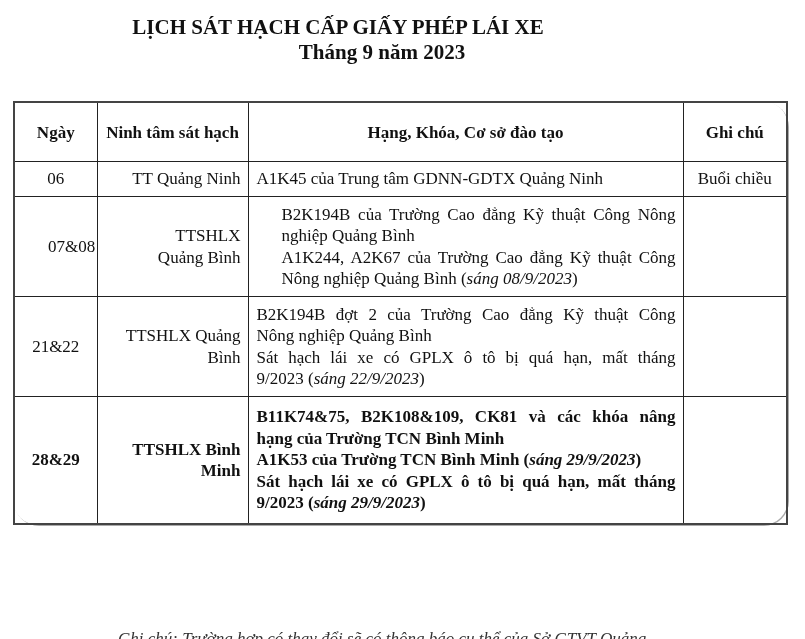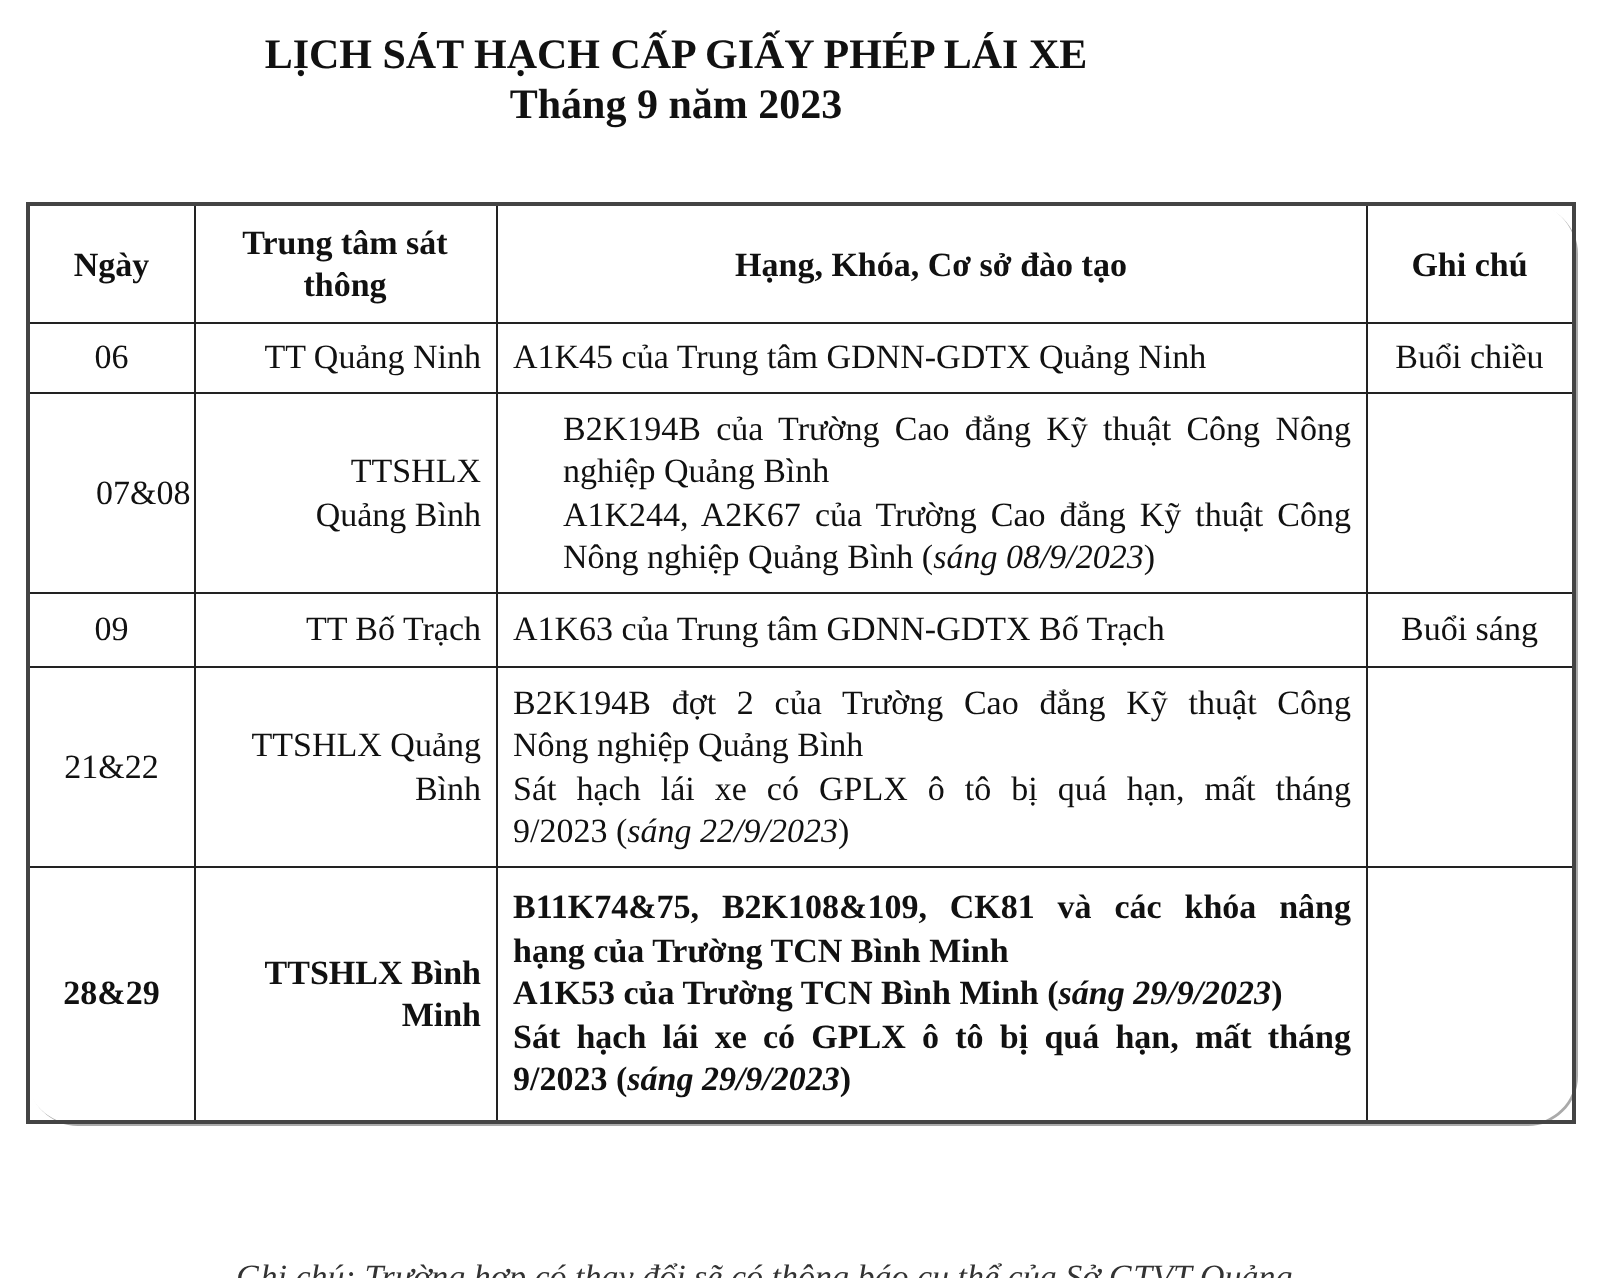--- a/index.html
+++ b/index.html
@@ -6,21 +6,21 @@
   body {
     width: 805px; height: 639px; overflow: hidden; position: relative;
     font-family: "Liberation Serif", "DejaVu Serif", serif;
     color: #111111;
   }
   .title {
     position: absolute; left: 0; width: 676px; text-align: center;
     font-weight: bold; font-size: 21px; line-height: 24px;
   }
   .title.t1 { top: 15px; }
-  .title.t2 { top: 40px; }
+  .title.t2 { top: 40px; padding-left: 44px; }
   table.sched {
     position: absolute; left: 13px; top: 101px;
     width: 773px; border-collapse: collapse; table-layout: fixed;
     font-size: 17px;
     border-radius: 25px;
   }
   table.sched, table.sched th, table.sched td { border: 1px solid #222222; }
   table.sched { border: 2px solid #444444; box-shadow: 1px 1px 0 #aaaaaa; }
   col.c-day { width: 83px; }
   col.c-center { width: 151px; }
@@ -60,21 +60,21 @@
 <table class="sched">
   <colgroup>
     <col class="c-day">
       <col class="c-center">
       <col class="c-course">
       <col class="c-note">
   </colgroup>
   <thead>
     <tr>
       <th>Ngày</th>
-      <th>Trung tâm sát thông</th>
+      <th>Ninh tâm sát hạch</th>
       <th>Hạng, Khóa, Cơ sở đào tạo</th>
       <th>Ghi chú</th>
     </tr>
   </thead>
   <tbody>
 
     <tr class="r1">
       <td class="day">06</td>
       <td class="center">TT Quảng Ninh</td>
       <td class="course">
@@ -88,28 +88,20 @@
       <td class="center">TTSHLX Quảng Bình</td>
       <td class="course">
         <span class="ln full">B2K194B của Trường Cao đẳng Kỹ thuật Công Nông</span>
         <span class="ln">nghiệp Quảng Bình</span>
         <span class="ln full">A1K244, A2K67 của Trường Cao đẳng Kỹ thuật Công</span>
         <span class="ln"><span>Nông nghiệp Quảng Bình (</span><em>sáng 08/9/2023</em><span>)</span></span>
       </td>
       <td class="note"></td>
     </tr>
 
-    <tr class="r3">
-      <td class="day">09</td>
-      <td class="center">TT Bố Trạch</td>
-      <td class="course">
-        <span class="ln">A1K63 của Trung tâm GDNN-GDTX Bố Trạch</span>
-      </td>
-      <td class="note">Buổi sáng</td>
-    </tr>
 
     <tr class="r4">
       <td class="day">21&amp;22</td>
       <td class="center">TTSHLX Quảng Bình</td>
       <td class="course">
         <span class="ln full">B2K194B đợt 2 của Trường Cao đẳng Kỹ thuật Công</span>
         <span class="ln">Nông nghiệp Quảng Bình</span>
         <span class="ln full">Sát hạch lái xe có GPLX ô tô bị quá hạn, mất tháng</span>
         <span class="ln"><span>9/2023 (</span><em>sáng 22/9/2023</em><span>)</span></span>
       </td>

